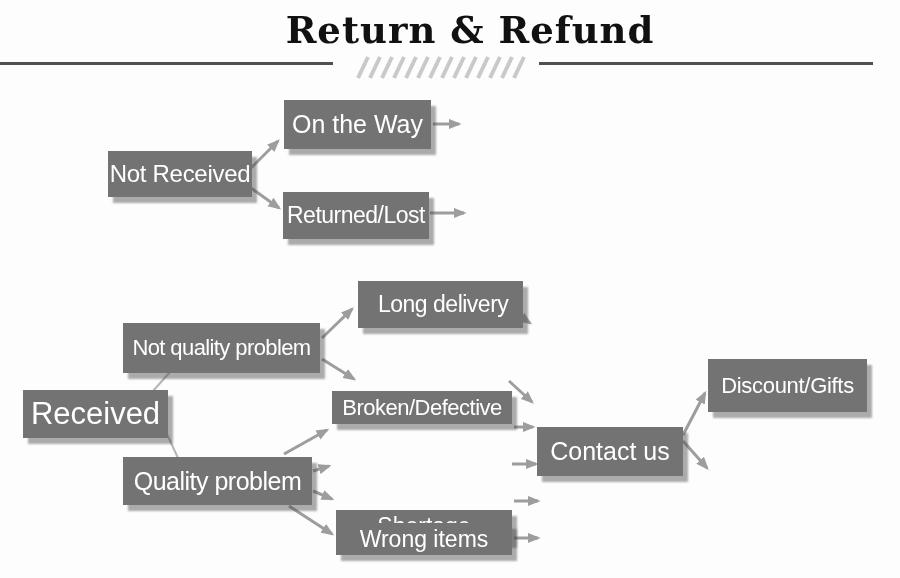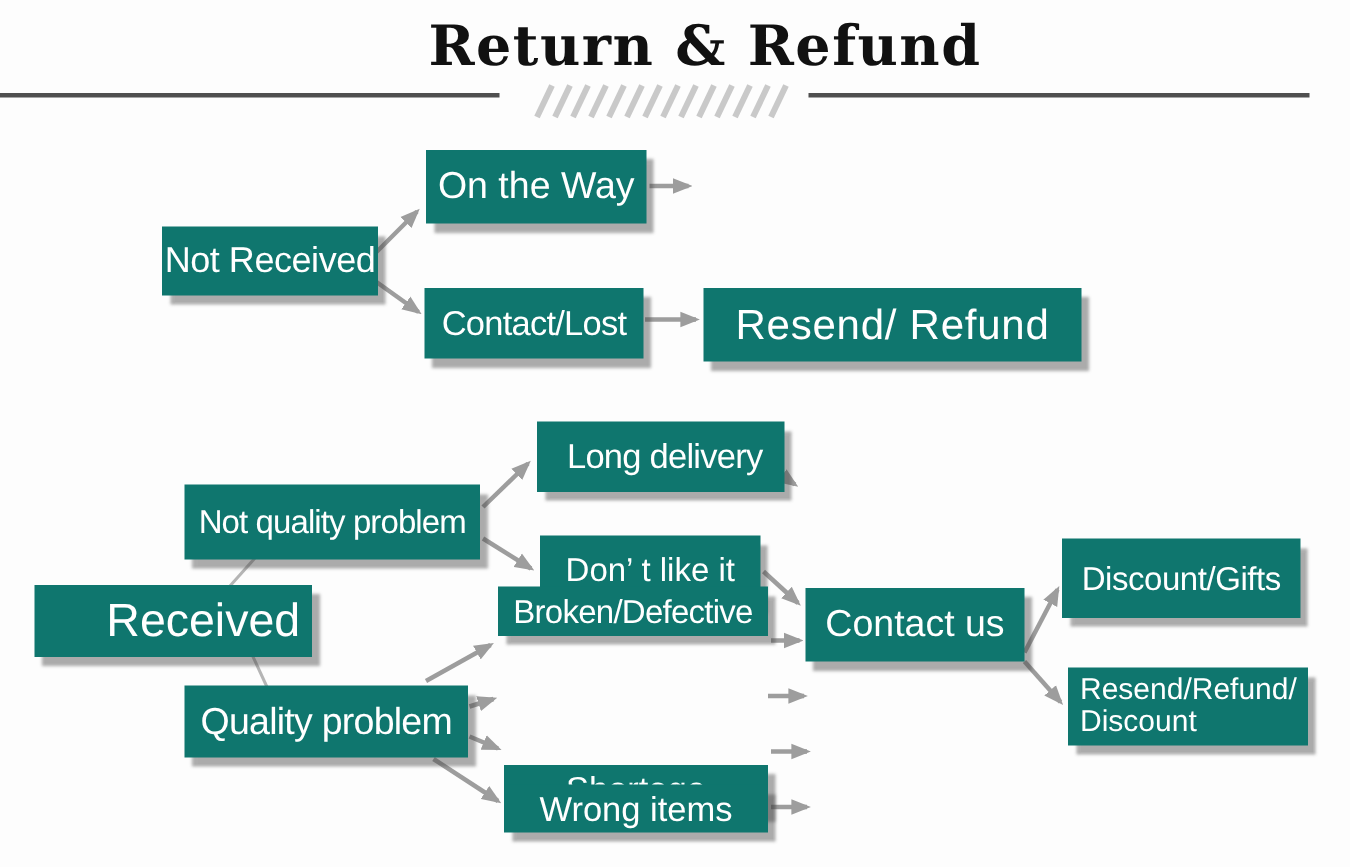--- a/index.html
+++ b/index.html
@@ -39,46 +39,46 @@
   .connectors {
     position: absolute;
     left: 0; top: 0;
     width: 900px; height: 578px;
     pointer-events: none;
   }
 
   
   .node {
     position: absolute;
-    background: #0f766e;
+    background: #737373;
     color: #ffffff;
     display: flex;
     align-items: center;
     justify-content: center;
     white-space: nowrap;
     box-shadow: 5px 6px 2px rgba(70, 70, 70, 0.45);
     line-height: 1.05;
     text-align: center;
   }
   .n-not-received   { left:108px; top:151px; width:144px; height:46px; font-size:24px; letter-spacing:-0.3px; }
   .n-on-the-way     { left:284px; top:100px; width:147px; height:49px; font-size:25px; }
   .n-pls-wait       { left:464px; top:101px; width:246px; height:47px; font-size:23px; letter-spacing:-0.5px; }
   .n-returned-lost  { left:283px; top:192px; width:146px; height:47px; font-size:23px; letter-spacing:-0.5px; }
   .n-resend-refund  { left:469px; top:192px; width:252px; height:49px; font-size:28px; letter-spacing:0.5px; }
 
-  .n-received       { left:23px;  top:390px; width:145px; height:48px; font-size:31px;padding-left:40px; }
+  .n-received       { left:23px;  top:390px; width:145px; height:48px; font-size:31px; }
   .n-not-quality    { left:123px; top:323px; width:197px; height:50px; font-size:22px; letter-spacing:-0.6px; }
   .n-long-delivery  { left:358px; top:281px; width:145px; height:47px; font-size:23px; letter-spacing:-0.5px; justify-content:flex-start;padding-left:20px; }
   .n-dont-like      { left:360px; top:357px; width:147px; height:46px; font-size:22px; }
   .n-quality        { left:123px; top:457px; width:189px; height:48px; font-size:25px; letter-spacing:-0.5px; }
   .n-broken         { left:332px; top:391px; width:180px; height:33px; font-size:22px; letter-spacing:-0.5px; }
   .n-different      { left:332px; top:448px; width:178px; height:33px; font-size:23px; letter-spacing:-0.3px; }
   .n-shortage       { left:336px; top:486px; width:176px; height:32px; font-size:23px;margin-top:24px; }
   .n-wrong          { left:336px; top:523px; width:176px; height:32px; font-size:23px; }
-  .n-contact        { left:537px; top:392px; width:146px; height:49px; font-size:25px; }
+  .n-contact        { left:537px; top:427px; width:146px; height:49px; font-size:25px; }
   .n-discount-gifts { left:708px; top:359px; width:159px; height:53px; font-size:22px; letter-spacing:-0.3px; }
   .n-resend2        { left:712px; top:445px; width:160px; height:52px; font-size:20px;
                       flex-direction: column; align-items: flex-start; justify-content: center;
                       padding-left: 8px; width: 152px; }
 </style>
 </head>
 <body>
 
 <div class="canvas">
 
@@ -141,54 +141,44 @@
     </g>
   </svg>
 
   <div class="node n-not-received">
     <span>Not Received</span>
   </div>
   <div class="node n-on-the-way">
     <span>On the Way</span>
   </div>
   <div class="node n-returned-lost">
-    <span>Contact/Lost</span>
-  </div>
-  <div class="node n-resend-refund">
-    <span>Resend/ Refund</span>
+    <span>Returned/Lost</span>
   </div>
 
   <div class="node n-received">
     <span>Received</span>
   </div>
   <div class="node n-not-quality">
     <span>Not quality problem</span>
   </div>
   <div class="node n-long-delivery">
     <span>Long delivery</span>
-  </div>
-  <div class="node n-dont-like">
-    <span>Don’ t like it</span>
   </div>
   <div class="node n-quality">
     <span>Quality problem</span>
   </div>
   <div class="node n-broken">
     <span>Broken/Defective</span>
   </div>
   <div class="node n-shortage">
     <span>Shortage</span>
   </div>
   <div class="node n-wrong">
     <span>Wrong items</span>
   </div>
   <div class="node n-contact">
     <span>Contact us</span>
   </div>
   <div class="node n-discount-gifts">
     <span>Discount/Gifts</span>
   </div>
-  <div class="node n-resend2">
-    <span>Resend/Refund/</span>
-    <span>Discount</span>
-  </div>
 
 </div>
 
 </body></html>

